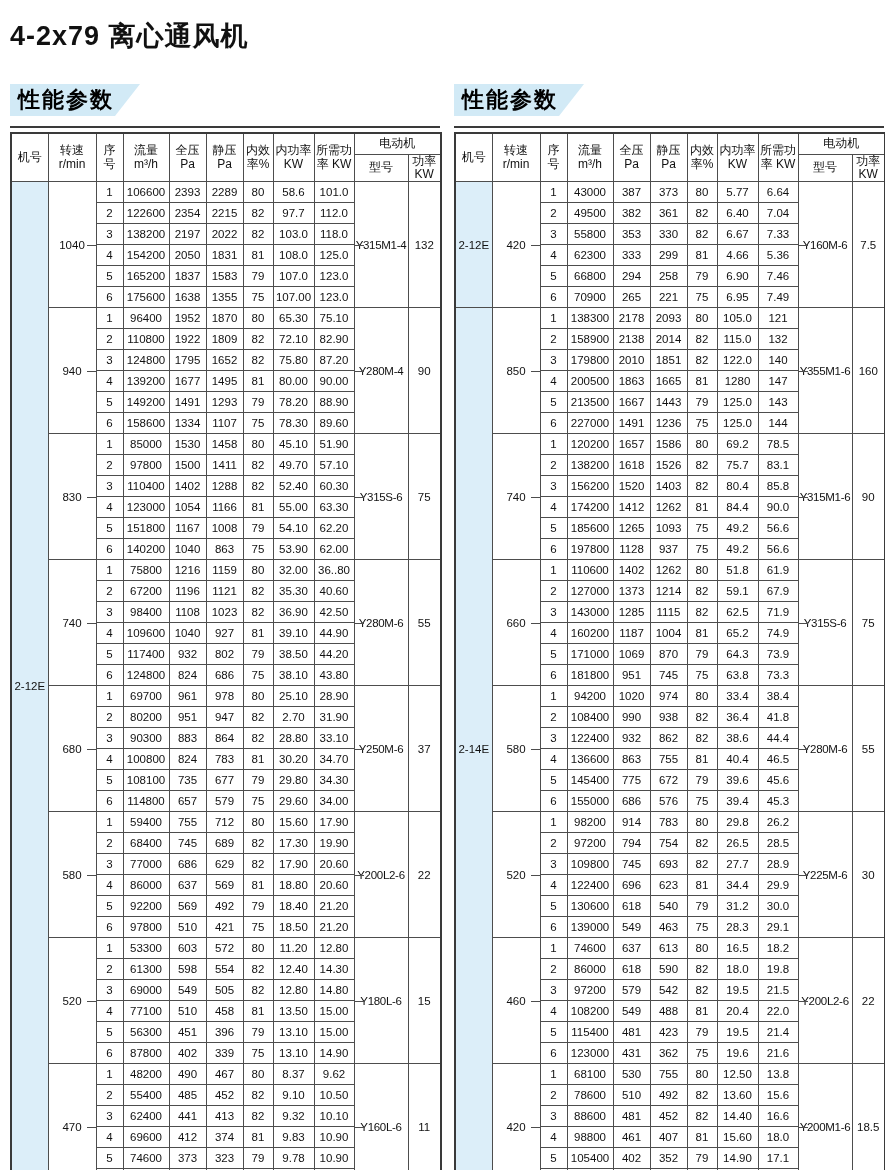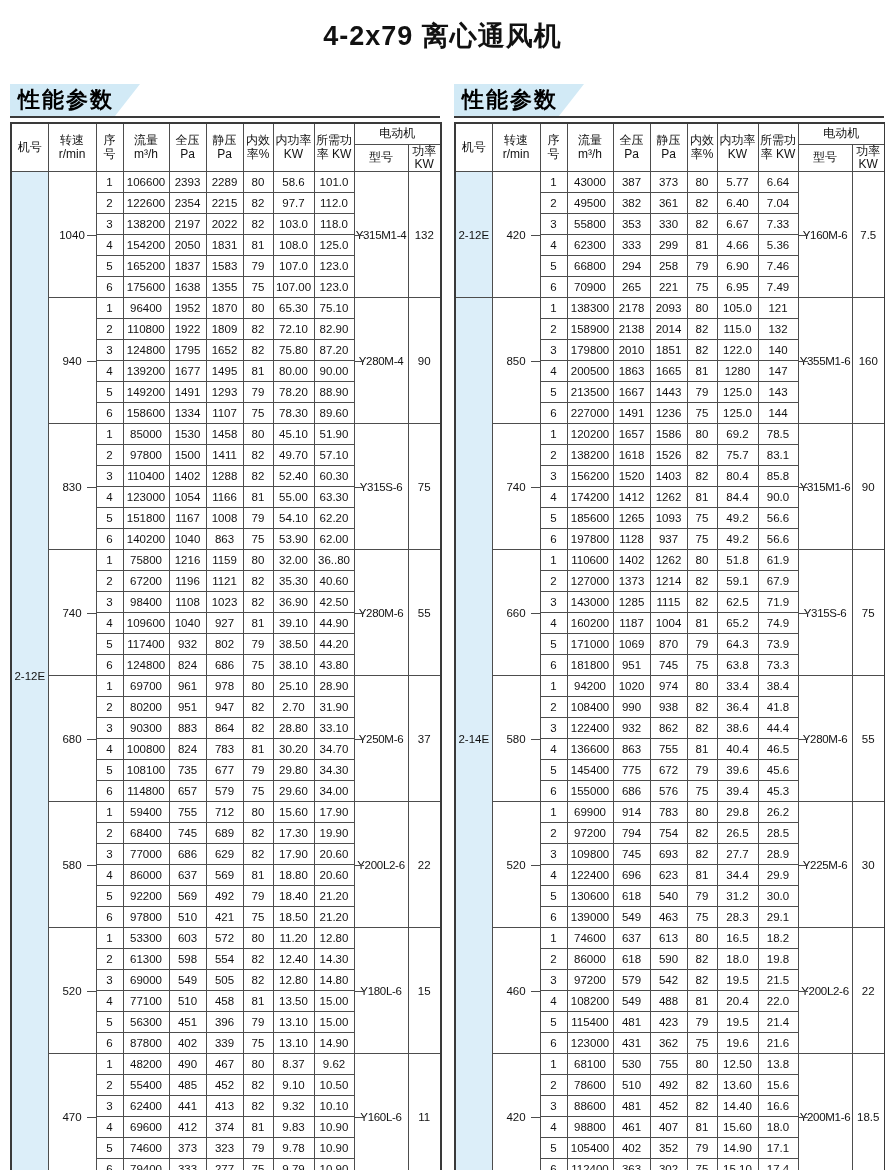--- a/index.html
+++ b/index.html
@@ -11,36 +11,35 @@
   }
   * { box-sizing: border-box; }
   html, body { margin: 0; padding: 0; background: #ffffff; }
   body {
     width: 885px;
     font-family: "Liberation Sans", sans-serif;
     color: #111;
   }
   .page { padding: 12px 10px 10px 10px; }
   .title {
-    text-align: center;
     font-size: 27px;
     font-weight: bold;
     margin: 6px 0 30px 0;
     letter-spacing: 1px;
   }
   .tables-row {
     display: flex;
     gap: 14px;
     align-items: flex-start;
   }
   .table-col { width: 430px; flex: 0 0 430px; }
 
   .section-header {
     border-bottom: 2.5px solid var(--frame);
-    padding-bottom: 0;
+    padding-bottom: 10px;
     margin-bottom: 4px;
   }
   .badge {
     width: 130px;
     height: 32px;
     background: var(--badge);
     clip-path: polygon(0 0, 100% 0, calc(100% - 25px) 100%, 0 100%);
     display: flex;
     align-items: center;
   }
@@ -952,21 +951,21 @@
               <td>155000</td>
               <td>686</td>
               <td>576</td>
               <td>75</td>
               <td>39.4</td>
               <td>45.3</td>
             </tr>
             <tr>
               <td class="speed-cell alt" rowspan="6">520</td>
               <td class="alt">1</td>
-              <td class="alt">69900</td>
+              <td class="alt">98200</td>
               <td class="alt">914</td>
               <td class="alt">783</td>
               <td class="alt">80</td>
               <td class="alt">29.8</td>
               <td class="alt">26.2</td>
               <td class="model-cell alt" rowspan="6">Y225M-6</td>
               <td class="power-cell alt" rowspan="6">30</td>
             </tr>
             <tr>
               <td class="alt">2</td>

